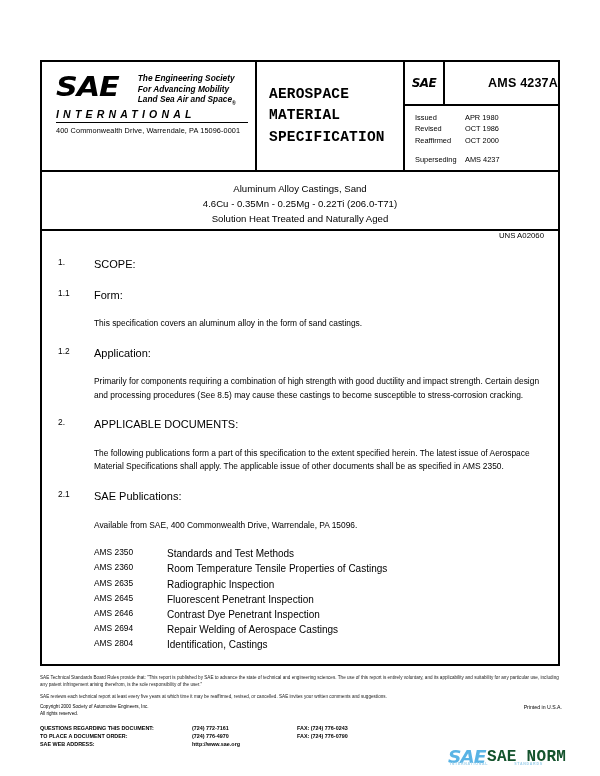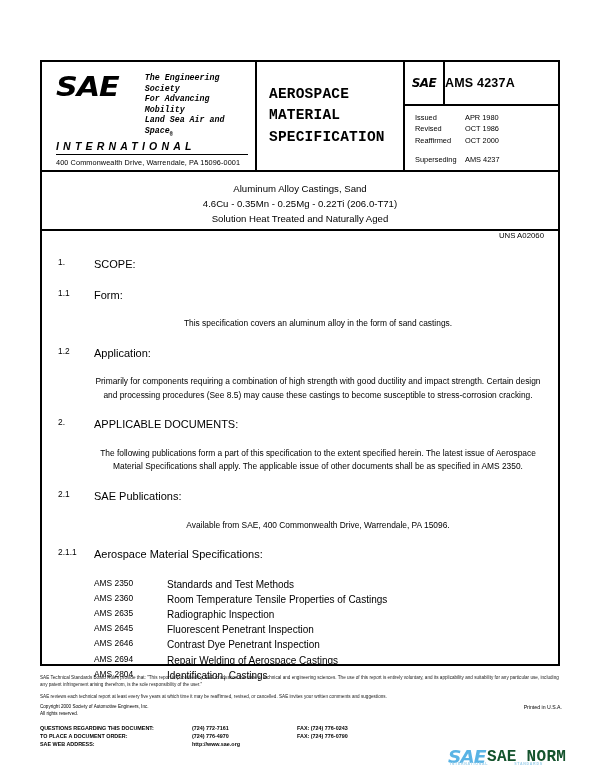--- a/index.html
+++ b/index.html
@@ -80,26 +80,26 @@
     font-size: 27px;
     letter-spacing: -1px;
     line-height: 1;
     color: #000;
     position: relative;
     top: 1px;
     transform: scaleX(1.12);
     transform-origin: left center;
   }
   .sae-tagline {
-    font-family: Liberation Mono, monospace;
+    font-family: Liberation Sans, sans-serif;
     font-weight: bold;
     font-style: italic;
     font-size: 8.3px;
     line-height: 1.28;
-    margin-left: 27px;
+    margin-left: 20px;
     padding-top: 1px;
   }
   .sae-tagline .reg {
     font-size: 5px;
     vertical-align: sub;
     font-style: normal;
   }
   .sae-intl {
     font-family: "Liberation Sans", sans-serif;
     font-weight: bold;
@@ -141,21 +141,21 @@
     align-items: center;
     justify-content: center;
     font-family: "DejaVu Sans", sans-serif;
     font-weight: 900;
     font-style: italic;
     font-size: 12px;
     letter-spacing: -0.6px;
   }
   .id-number {
     flex: 1;
-    text-align: left;
+    text-align: right;
     font-weight: bold;
     font-size: 12.5px;
     letter-spacing: 0.2px;
   }
   .id-dates {
     flex: 1;
     padding: 6px 8px 4px 10px;
     font-size: 7.4px;
     line-height: 1.52;
   }
@@ -212,21 +212,21 @@
   }
   .sec-num.wide { width: 36px; }
   .sec-title {
     font-size: 11px;
   }
   .para {
     margin-left: 36px;
     margin-bottom: 14px;
     font-size: 8.4px;
     line-height: 1.62;
-    text-align: center;
+    text-align: left;
     max-width: 462px;
   }
 
   .spec-list {
     margin-left: 36px;
     margin-top: 5px;
   }
   .spec-row {
     display: flex;
     line-height: 1.52;
@@ -409,24 +409,20 @@
         <span class="sec-title">APPLICABLE DOCUMENTS:</span>
       </div>
       <div class="para">The following publications form a part of this specification to the extent specified herein. The latest issue of Aerospace Material Specifications shall apply. The applicable issue of other documents shall be as specified in AMS 2350.</div>
 
       <div class="sec">
         <span class="sec-num">2.1</span>
         <span class="sec-title">SAE Publications:</span>
       </div>
       <div class="para">Available from SAE, 400 Commonwealth Drive, Warrendale, PA 15096.</div>
 
-      <div class="sec">
-        <span class="sec-num wide">2.1.1</span>
-        <span class="sec-title">Aerospace Material Specifications:</span>
-      </div>
 
       <div class="spec-list">
         <div class="spec-row">
           <span class="spec-code">AMS 2350</span>
           <span class="spec-desc">Standards and Test Methods</span>
         </div>
         <div class="spec-row">
           <span class="spec-code">AMS 2360</span>
           <span class="spec-desc">Room Temperature Tensile Properties of Castings</span>
         </div>

